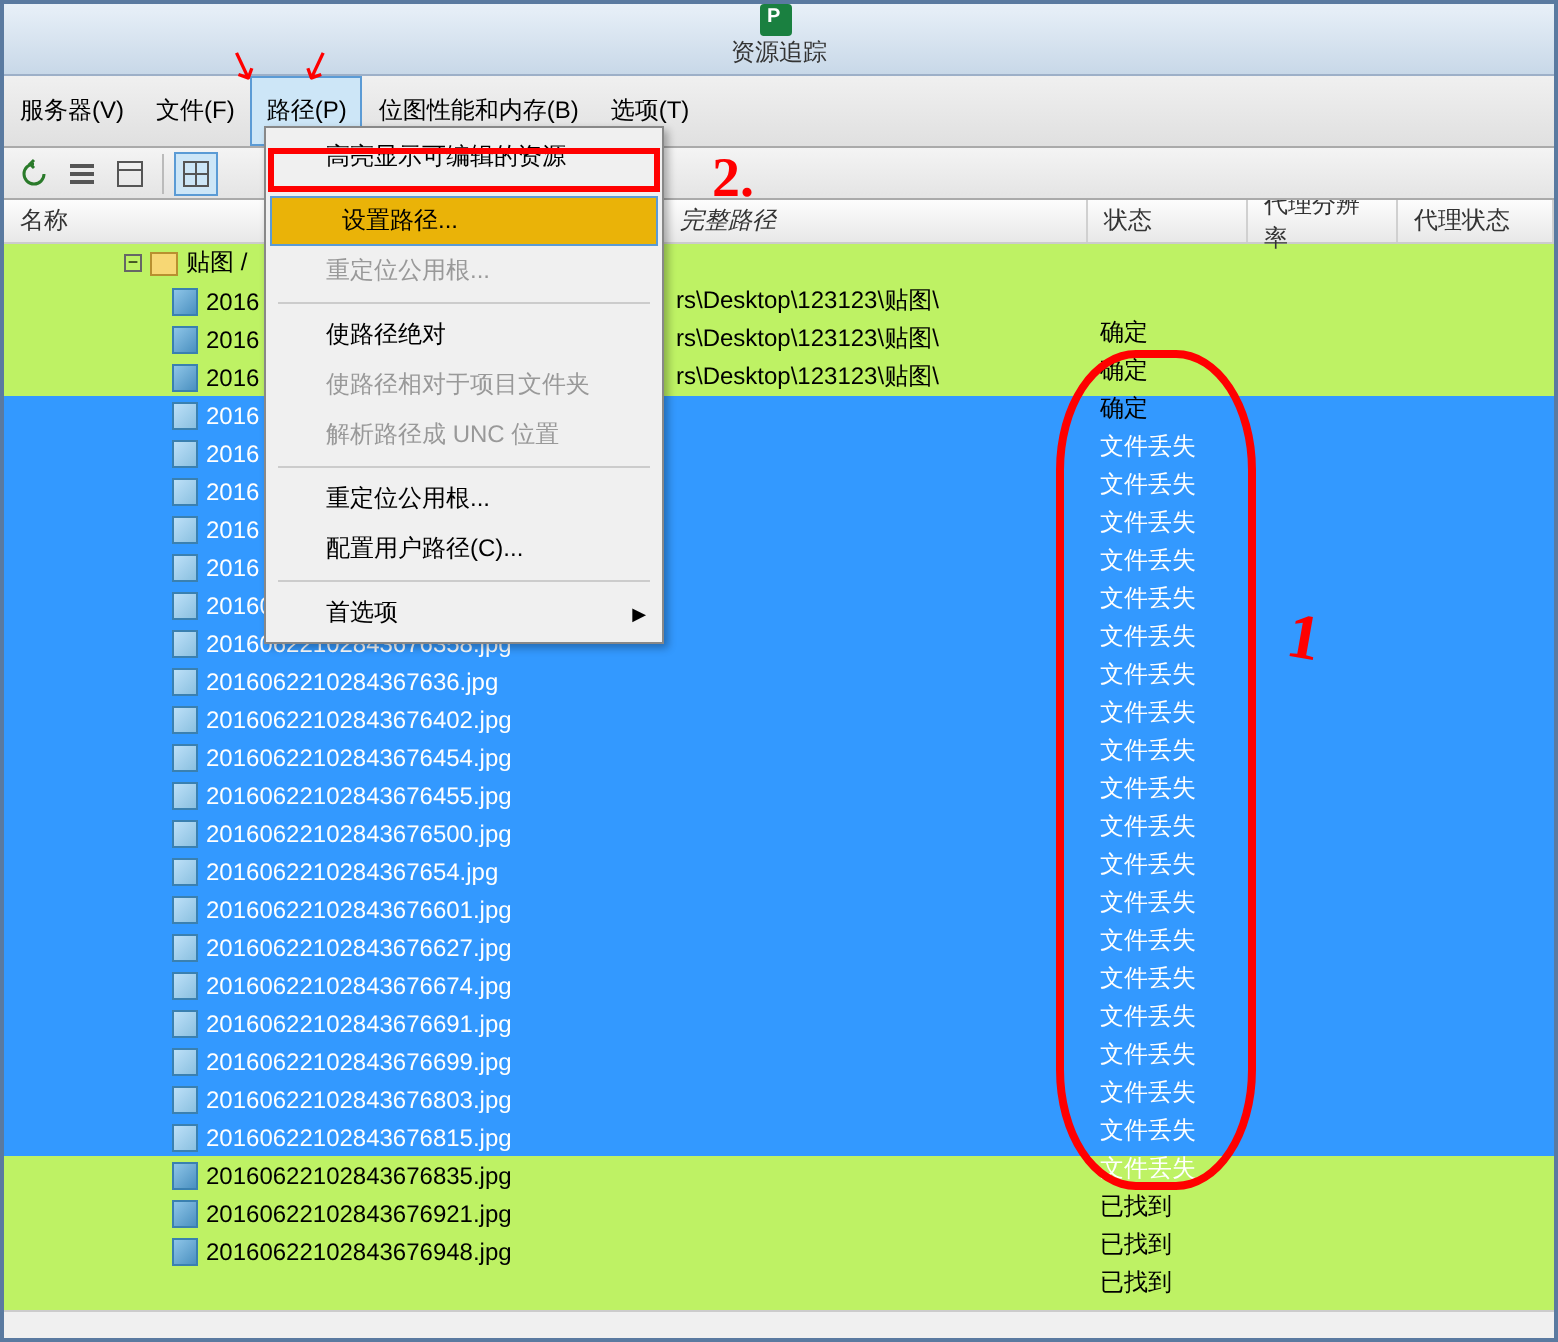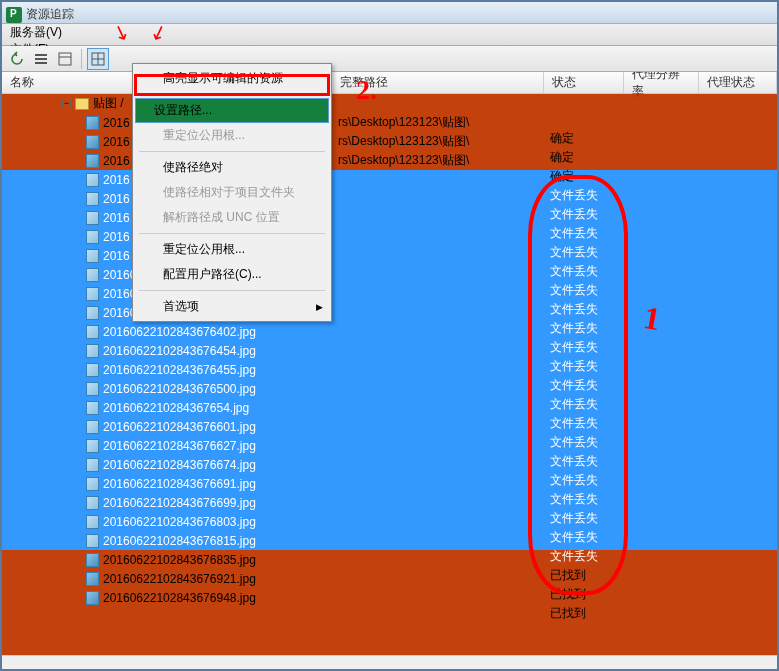--- a/index.html
+++ b/index.html
@@ -1,51 +1,51 @@
 <!DOCTYPE html>
 <html><head>
 <meta charset="utf-8">
 <style>
   * { box-sizing: border-box; margin: 0; padding: 0; }
   body { font-family: "Microsoft YaHei", "SimSun", sans-serif; font-size: 12px; background: #d4d0c8; width: 779px; height: 671px; overflow: hidden; position: relative; }
   .window { border: 2px solid #5a7aa0; background: #fff; height: 100%; display: flex; flex-direction: column; }
-  .titlebar { background: linear-gradient(to bottom, #e8f0f8, #c8d8e8); height: 22px; display: flex; align-items: flex-end; padding: 0 4px; border-bottom: 1px solid #9db0c8; }
+  .titlebar { background: linear-gradient(to bottom, #e8f0f8, #c8d8e8); height: 36px; display: flex; align-items: center; padding: 0 4px; border-bottom: 1px solid #9db0c8; flex-direction: column; }
   .titlebar .app-icon { width: 16px; height: 16px; background: #1a8040; border-radius: 2px; margin-right: 4px; position: relative; }
   .titlebar .app-icon::after { content: "P"; color: #fff; font-size: 10px; font-weight: bold; position: absolute; top: 1px; left: 4px; }
   .titlebar .title { font-size: 12px; color: #333; }
-  .menubar { background: linear-gradient(to bottom, #f0f0f0, #e0e0e0); height: 22px; display: flex; align-items: stretch; border-bottom: 1px solid #aaa; flex-direction: column; }
+  .menubar { background: linear-gradient(to bottom, #f0f0f0, #e0e0e0); height: 36px; display: flex; align-items: stretch; border-bottom: 1px solid #aaa; }
   .menubar .menu-item { padding: 0 8px; display: flex; align-items: center; cursor: default; }
   .menubar .menu-item.active { background: #cde6f7; border: 1px solid #5b9bd5; padding: 0 7px; }
   .toolbar { background: linear-gradient(to bottom, #f4f4f4, #e4e4e4); height: 26px; display: flex; align-items: center; padding: 0 4px; border-bottom: 1px solid #aaa; gap: 2px; }
   .tool-btn { width: 22px; height: 22px; border: 1px solid transparent; display: flex; align-items: center; justify-content: center; cursor: default; }
   .tool-btn svg { width: 16px; height: 16px; }
   .tool-btn.toggled { background: #cde6f7; border: 1px solid #5b9bd5; }
-  .content { flex: 1; background: #c2410c; position: relative; overflow: hidden; }
+  .content { flex: 1; background: #bef264; position: relative; overflow: hidden; }
   .col-headers { background: linear-gradient(to bottom, #fdfdfd, #e8e8e8); height: 22px; display: flex; border-bottom: 1px solid #ccc; font-size: 12px; color: #333; }
   .col-headers .col { padding: 0 8px; display: flex; align-items: center; border-right: 1px solid #d0d0d0; }
   .col-name { width: 330px; flex-shrink: 0; }
-  .col-path { width: 212px; flex-shrink: 0; }
+  .col-path { width: 212px; flex-shrink: 0; font-style: italic; }
   .col-status { width: 80px; flex-shrink: 0; }
   .col-res { width: 75px; flex-shrink: 0; }
   .col-state2 { flex: 1; }
   .tree { font-size: 12px; }
   .group-row { display: flex; align-items: center; padding: 2px 0 2px 60px; height: 19px; }
   .group-row .exp { width: 9px; height: 9px; border: 1px solid #666; margin-right: 4px; display: flex; align-items: center; justify-content: center; font-size: 9px; line-height: 1; }
   .group-row .folder-icon { width: 14px; height: 12px; background: #f7d774; border: 1px solid #b89030; margin-right: 4px; }
   .row { display: flex; align-items: center; height: 19px; }
   .row .cell-name { width: 330px; padding-left: 84px; display: flex; align-items: center; flex-shrink: 0; }
   .row .cell-path { width: 212px; padding-left: 6px; overflow: hidden; white-space: nowrap; flex-shrink: 0; }
   .row .cell-status { width: 80px; padding-left: 6px; flex-shrink: 0; margin-top: 32px; }
   .row .file-icon { width: 13px; height: 14px; margin-right: 4px; flex-shrink: 0; background: linear-gradient(135deg, #8ec5e8, #4a90c0); border: 1px solid #3a80b0; }
   .row.sel { background: #3399ff; color: #fff; }
   .row.sel .file-icon { background: linear-gradient(135deg, #bde0f8, #8ac0e0); }
   .dropdown { position: absolute; top: 63px; left: 132px; width: 200px; background: #f0f0f0; border: 1px solid #888; box-shadow: 2px 2px 4px rgba(0,0,0,0.3); z-index: 100; padding: 2px; }
   .dropdown .dd-item { padding: 4px 12px 4px 28px; cursor: default; position: relative; }
   .dropdown .dd-item.disabled { color: #999; }
-  .dropdown .dd-item.highlight { background: #15803d; border: 1px solid #5b9bd5; padding: 3px 11px 3px 18px; }
+  .dropdown .dd-item.highlight { background: #eab308; border: 1px solid #5b9bd5; padding: 3px 11px 3px 35px; }
   .dropdown .dd-sep { height: 1px; background: #ccc; margin: 3px 4px; }
   .dropdown .submenu-arrow { position: absolute; right: 6px; top: 50%; transform: translateY(-50%); font-size: 9px; }
   .statusbar { height: 14px; background: #f0f0f0; border-top: 1px solid #ccc; }
   
   .anno { position: absolute; pointer-events: none; z-index: 200; }
   .arrow1 { top: 20px; left: 113px; color: #f00; font-size: 20px; transform: rotate(20deg); }
   .arrow2 { top: 20px; left: 150px; color: #f00; font-size: 20px; transform: rotate(-20deg); }
   .box1 { top: 74px; left: 134px; width: 196px; height: 22px; border: 3px solid #f00; }
   .label2 { top: 74px; left: 356px; color: #f00; font-size: 28px; font-weight: bold; font-family: "Segoe Script", cursive; }
   .label1 { top: 300px; left: 644px; color: #f00; font-size: 32px; font-weight: bold; font-family: "Segoe Script", cursive; transform: rotate(10deg); }

